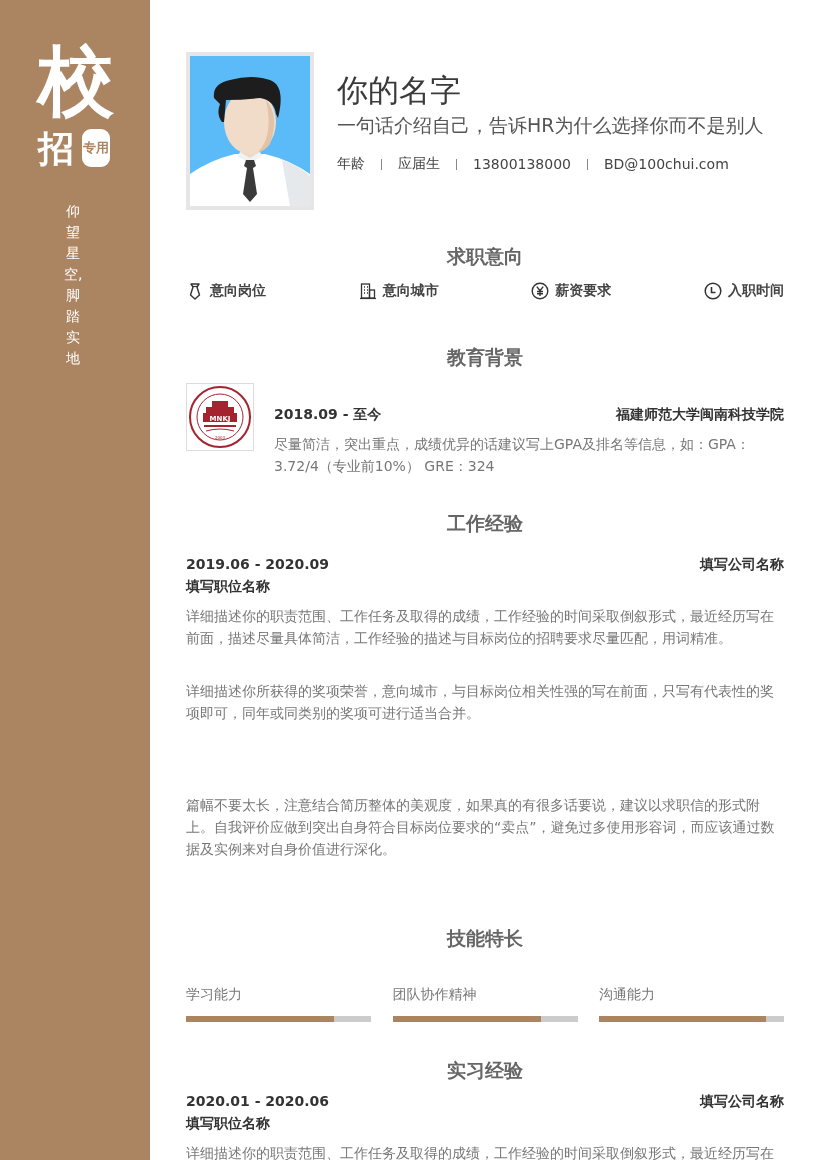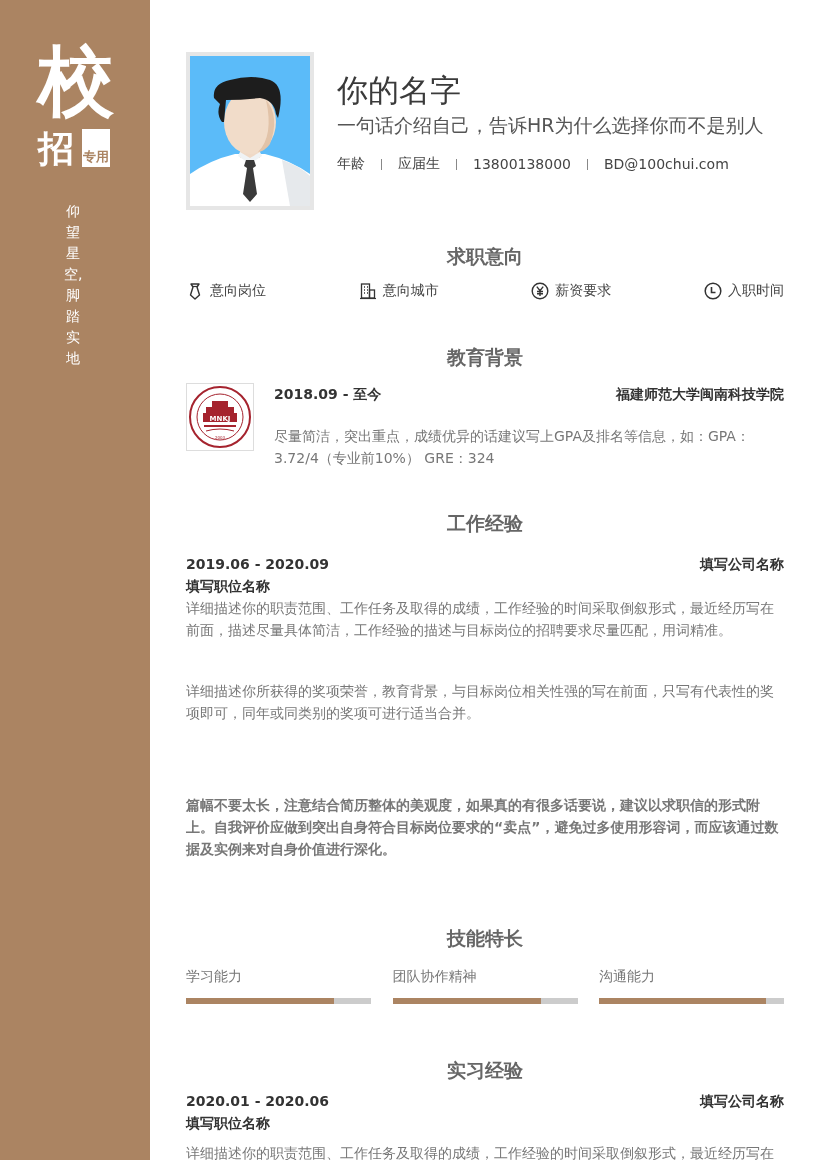--- a/index.html
+++ b/index.html
@@ -2,49 +2,49 @@
 <html><head>
 <meta charset="utf-8">
 <style>
   * { margin:0; padding:0; box-sizing:border-box; }
   html, body { width:820px; height:1160px; overflow:hidden; background:#ffffff; }
   body { font-family:"DejaVu Sans","Liberation Sans",sans-serif; color:#595959; position:relative; }
 
   .sidebar { position:absolute; left:0; top:0; width:150px; height:1160px; background:#ab8462; }
   .brand-big { position:absolute; left:38px; top:36px; font-family:"DejaVu Serif","Liberation Serif",serif; font-weight:bold; color:#fff; font-size:76px; line-height:90px; }
   .brand-small { position:absolute; left:38px; top:126px; font-family:"DejaVu Serif","Liberation Serif",serif; font-weight:bold; color:#fff; font-size:36px; line-height:44px; }
-  .brand-badge { position:absolute; left:82px; top:129px; width:28px; height:38px; background:#fff; border-radius:0; color:#ab8462; font-size:13px; font-weight:bold; text-align:center; line-height:16px; padding-top:20px; }
+  .brand-badge { position:absolute; left:82px; top:129px; width:28px; height:38px; background:#fff; border-radius:9px; color:#ab8462; font-size:13px; font-weight:bold; text-align:center; line-height:16px; padding-top:11px; }
   .motto { position:absolute; left:64px; top:201px; width:18px; color:#fff; font-size:14px; line-height:21px; text-align:center; }
 
   .photo-frame { position:absolute; left:186px; top:52px; width:128px; height:158px; background:#e6e6e6; padding:4px; }
   .photo { width:120px; height:150px; background:#5bbbf9; position:relative; overflow:hidden; }
 
   .name { position:absolute; left:337px; top:70px; font-size:31px; color:#3a3a3a; line-height:40px; }
   .tagline { position:absolute; left:337px; top:113px; font-size:19px; color:#555; }
   .contact { position:absolute; left:337px; top:155px; font-size:14px; color:#444; display:flex; align-items:center; }
   .contact .sep { display:inline-block; width:1px; height:11px; background:#888; margin:0 16px; }
 
   .section { position:absolute; left:186px; width:598px; }
   .sec-head { display:flex; align-items:center; height:28px;flex-direction:column; }
   .sec-title { font-size:19px; font-weight:bold; color:#666; white-space:nowrap; }
   .sec-line { flex:1; height:1px; background:#222; margin-left:12px; }
 
   .intent-row { display:flex; justify-content:space-between; margin-top:10px; font-size:14px; color:#444; }
-  .intent-item { display:flex; align-items:flex-start; gap:6px; }
+  .intent-item { display:flex; align-items:flex-start; gap:6px;font-weight:bold; }
   .intent-item svg { width:18px; height:18px; }
 
-  .row-between { display:flex; justify-content:space-between; font-size:14px; font-weight:bold; color:#333; line-height:22px; }
+  .row-between { display:flex; justify-content:space-between; font-size:14px; font-weight:bold; color:#333; line-height:22px;margin-top:20px; }
   .subhead { font-size:14px; font-weight:bold; color:#333; line-height:22px; }
   .desc { font-size:14px; color:#777; line-height:22px; }
 
   .edu-wrap { display:flex; margin-top:10px; }
   .edu-logo { width:68px; height:68px; border:1px solid #ddd; margin-right:20px; flex-shrink:0; display:flex; align-items:center; justify-content:center; }
   .edu-body { flex:1; }
 
-  .skills { display:flex; justify-content:space-between; margin-top:12px; }
+  .skills { display:flex; justify-content:space-between; margin-top:30px; }
   .skill { width:185px; }
   .skill-label { font-size:14px; color:#777; line-height:20px; }
   .skill-bar { margin-top:12px; height:6px; background:#cccccc; position:relative; }
   .skill-fill { position:absolute; left:0; top:0; height:6px; background:#ab8462; }
 </style>
 </head>
 <body>
 
 <div class="sidebar">
   <div class="brand-big">校</div>
@@ -146,44 +146,44 @@
         <rect x="16" y="40" width="32" height="2" fill="#a5232e"></rect>
         <path d="M18 46 Q32 42 46 46" fill="none" stroke="#a5232e" stroke-width="1"></path>
         <text x="32" y="54" font-size="4" fill="#a5232e" text-anchor="middle" font-family="DejaVu Sans, sans-serif">2003</text>
       </svg>
     </div>
     <div class="edu-body">
       <div class="row-between">
         <span>2018.09 - 至今</span>
         <span>福建师范大学闽南科技学院</span>
       </div>
-      <div class="desc" style="margin-top:20px;">尽量简洁，突出重点，成绩优异的话建议写上GPA及排名等信息，如：GPA：3.72/4（专业前10%） GRE：324</div>
+      <div class="desc" style="margin-top:8px;">尽量简洁，突出重点，成绩优异的话建议写上GPA及排名等信息，如：GPA：3.72/4（专业前10%） GRE：324</div>
     </div>
   </div>
 </div>
 
 <div class="section" style="top:511px;">
   <div class="sec-head">
     <span class="sec-title">工作经验</span>
     <span class="sec-line"></span>
   </div>
   <div class="row-between" style="margin-top:14px;">
     <span>2019.06 - 2020.09</span>
     <span>填写公司名称</span>
   </div>
   <div class="subhead">填写职位名称</div>
-  <div class="desc" style="">详细描述你的职责范围、工作任务及取得的成绩，工作经验的时间采取倒叙形式，最近经历写在前面，描述尽量具体简洁，工作经验的描述与目标岗位的招聘要求尽量匹配，用词精准。</div>
+  <div class="desc" style="margin-top:8px;">详细描述你的职责范围、工作任务及取得的成绩，工作经验的时间采取倒叙形式，最近经历写在前面，描述尽量具体简洁，工作经验的描述与目标岗位的招聘要求尽量匹配，用词精准。</div>
 </div>
 
 <div class="section" style="top:676px;">
-  <div class="desc" style="margin-top:4px;">详细描述你所获得的奖项荣誉，教育背景，与目标岗位相关性强的写在前面，只写有代表性的奖项即可，同年或同类别的奖项可进行适当合并。</div>
+  <div class="desc" style="margin-top:4px;">详细描述你所获得的奖项荣誉，意向城市，与目标岗位相关性强的写在前面，只写有代表性的奖项即可，同年或同类别的奖项可进行适当合并。</div>
 </div>
 
 <div class="section" style="top:790px;">
-  <div class="desc" style="margin-top:4px;font-weight:bold;">篇幅不要太长，注意结合简历整体的美观度，如果真的有很多话要说，建议以求职信的形式附上。自我评价应做到突出自身符合目标岗位要求的“卖点”，避免过多使用形容词，而应该通过数据及实例来对自身价值进行深化。</div>
+  <div class="desc" style="margin-top:4px;">篇幅不要太长，注意结合简历整体的美观度，如果真的有很多话要说，建议以求职信的形式附上。自我评价应做到突出自身符合目标岗位要求的“卖点”，避免过多使用形容词，而应该通过数据及实例来对自身价值进行深化。</div>
 </div>
 
 <div class="section" style="top:926px;">
   <div class="sec-head">
     <span class="sec-title">技能特长</span>
     <span class="sec-line"></span>
   </div>
   <div class="skills">
     <div class="skill">
       <div class="skill-label">学习能力</div>

